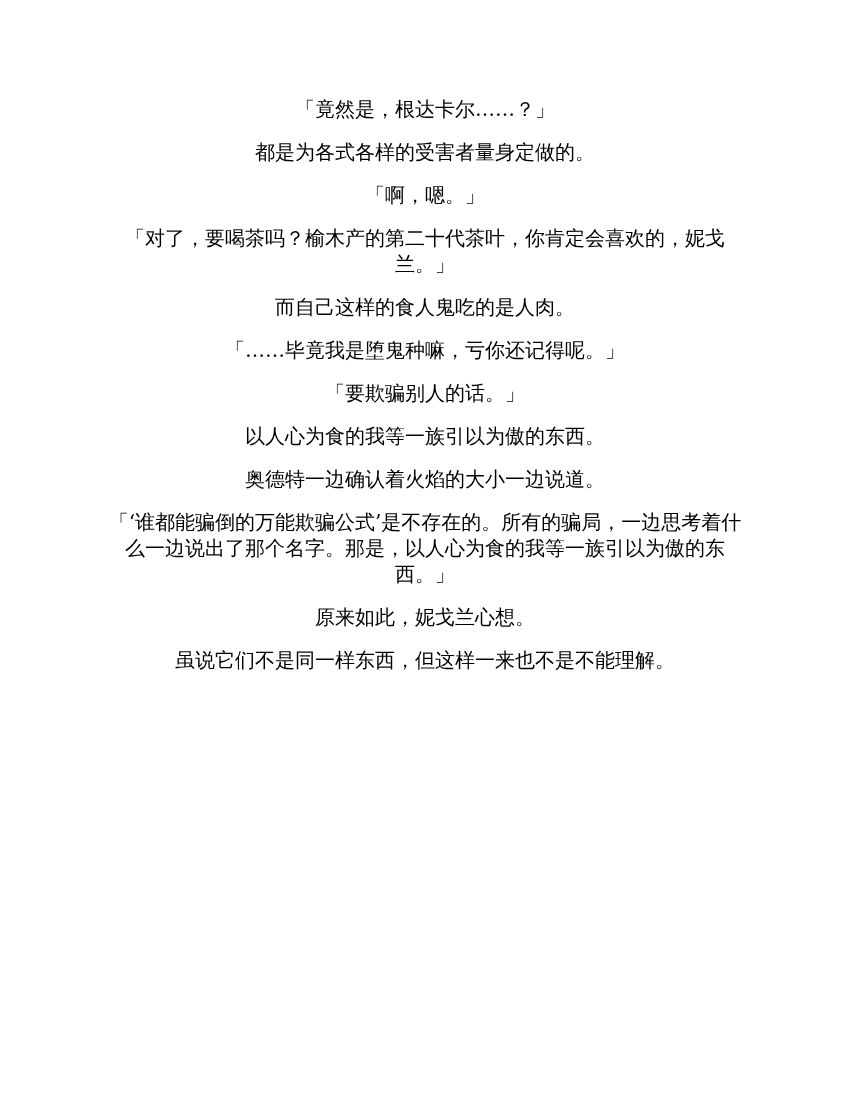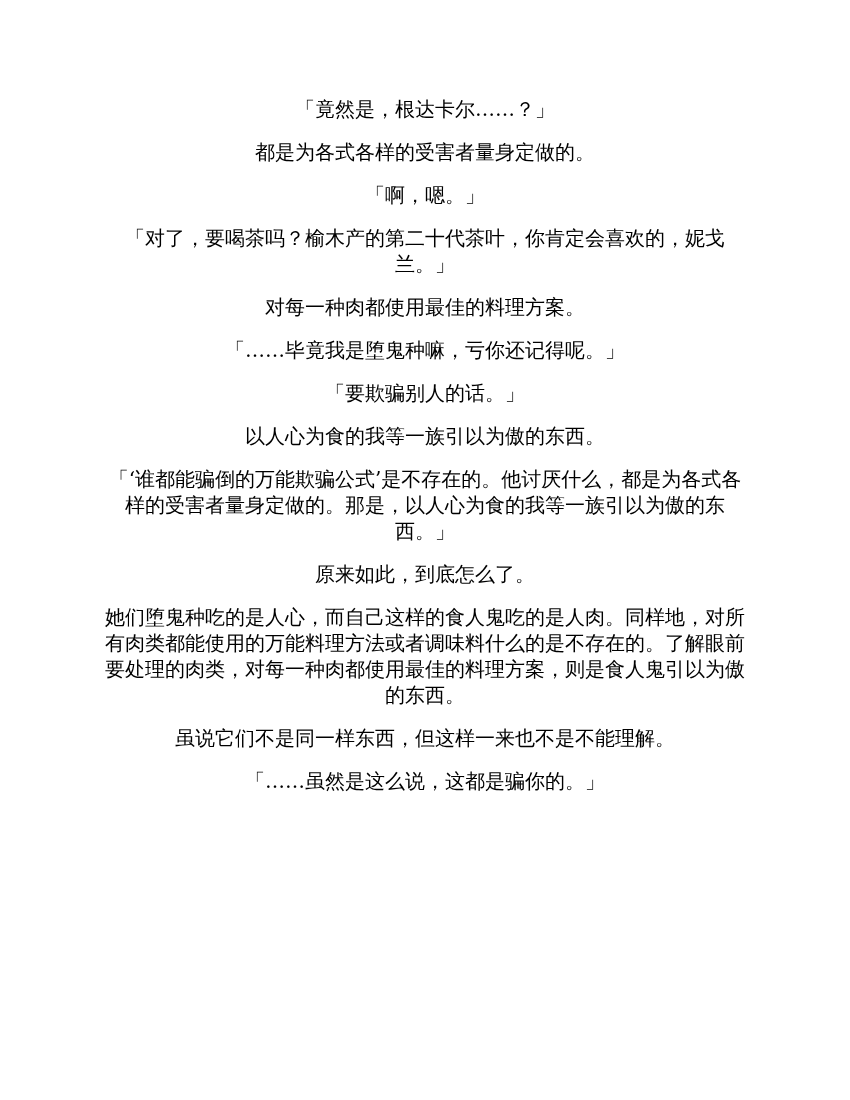--- a/index.html
+++ b/index.html
@@ -31,22 +31,21 @@
     }
   </style>
 </head>
 <body>
 
 <div class="page">
   <p class="para">「竟然是，根达卡尔……？」</p>
   <p class="para">都是为各式各样的受害者量身定做的。</p>
   <p class="para">「啊，嗯。」</p>
   <p class="para">「对了，要喝茶吗？榆木产的第二十代茶叶，你肯定会喜欢的，妮戈兰。」</p>
-  <p class="para">对每一种肉都使用最佳的料理方案。</p>
+  <p class="para">而自己这样的食人鬼吃的是人肉。</p>
   <p class="para">「……毕竟我是堕鬼种嘛，亏你还记得呢。」</p>
   <p class="para">「要欺骗别人的话。」</p>
   <p class="para">以人心为食的我等一族引以为傲的东西。</p>
-  <p class="para">「‘谁都能骗倒的万能欺骗公式’是不存在的。他讨厌什么，都是为各式各样的受害者量身定做的。那是，以人心为食的我等一族引以为傲的东西。」</p>
-  <p class="para">原来如此，到底怎么了。</p>
-  <p class="para">她们堕鬼种吃的是人心，而自己这样的食人鬼吃的是人肉。同样地，对所有肉类都能使用的万能料理方法或者调味料什么的是不存在的。了解眼前要处理的肉类，对每一种肉都使用最佳的料理方案，则是食人鬼引以为傲的东西。</p>
+  <p class="para">奥德特一边确认着火焰的大小一边说道。</p>
+  <p class="para">「‘谁都能骗倒的万能欺骗公式’是不存在的。所有的骗局，一边思考着什么一边说出了那个名字。那是，以人心为食的我等一族引以为傲的东西。」</p>
+  <p class="para">原来如此，妮戈兰心想。</p>
   <p class="para">虽说它们不是同一样东西，但这样一来也不是不能理解。</p>
-  <p class="para">「……虽然是这么说，这都是骗你的。」</p>
 </div>
 
 </body></html>

